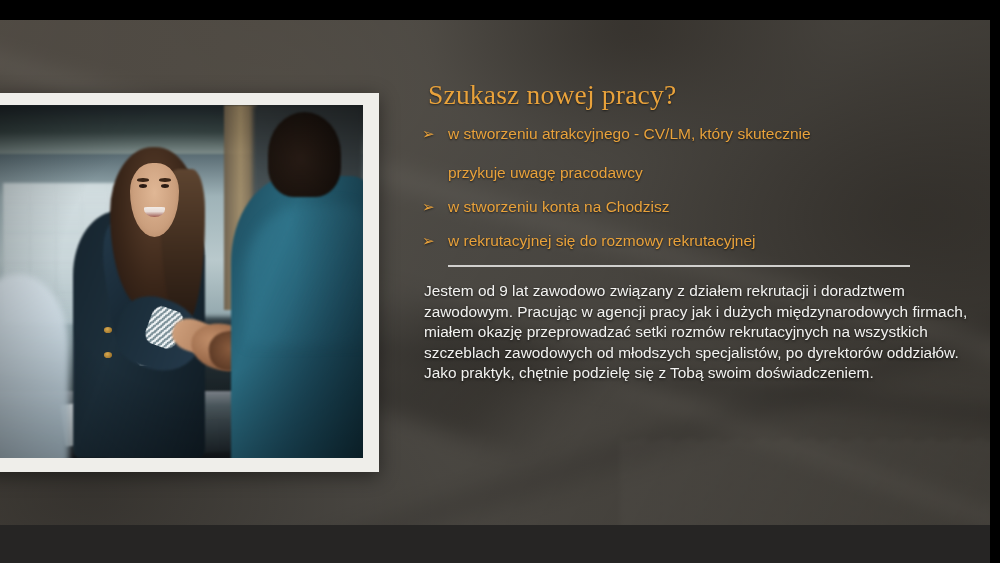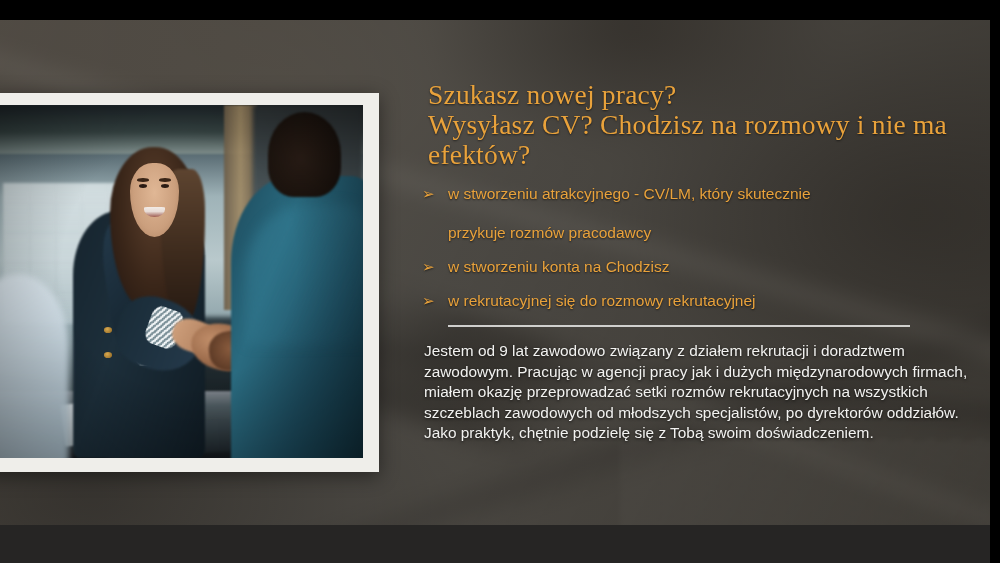--- a/index.html
+++ b/index.html
@@ -435,29 +435,28 @@
         <div class="fg-person"></div>
         <div class="photo-vignette"></div>
       </div>
     </div>
   </div>
 
   <div class="content">
 
     <h1 class="headline">
       <span class="hl-line">Szukasz nowej pracy?</span>
-      <span class="hl-line">Wysyłasz CV? Chodzisz na rozmowy i nie ma efektów?</span>
     </h1>
 
     <ul class="bullets">
       <li class="bullet">
         <span class="marker">➢</span>
         <span class="btext">
           <span>w stworzeniu atrakcyjnego - CV/LM, który skutecznie</span>
-          <span class="cont">przykuje rozmów pracodawcy</span>
+          <span class="cont">przykuje uwagę pracodawcy</span>
         </span>
       </li>
       <li class="bullet">
         <span class="marker">➢</span>
         <span class="btext">
           <span>w stworzeniu konta na Chodzisz</span>
         </span>
       </li>
       <li class="bullet">
         <span class="marker">➢</span>

